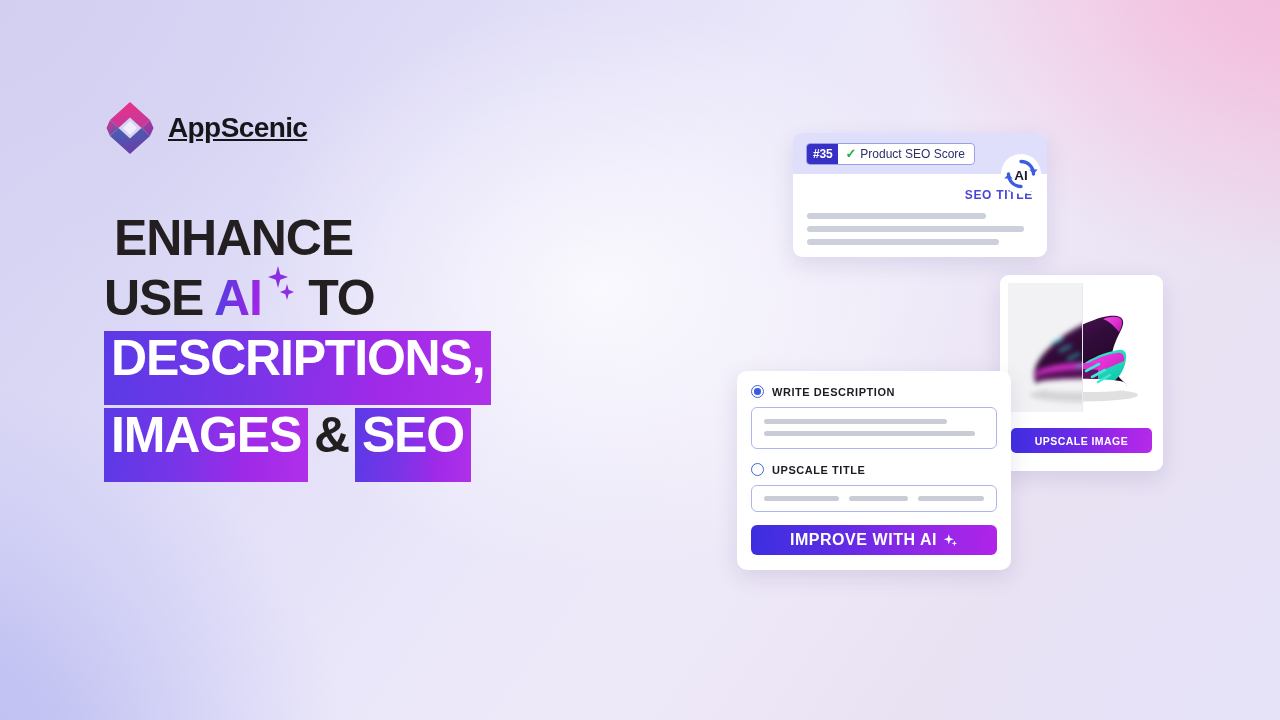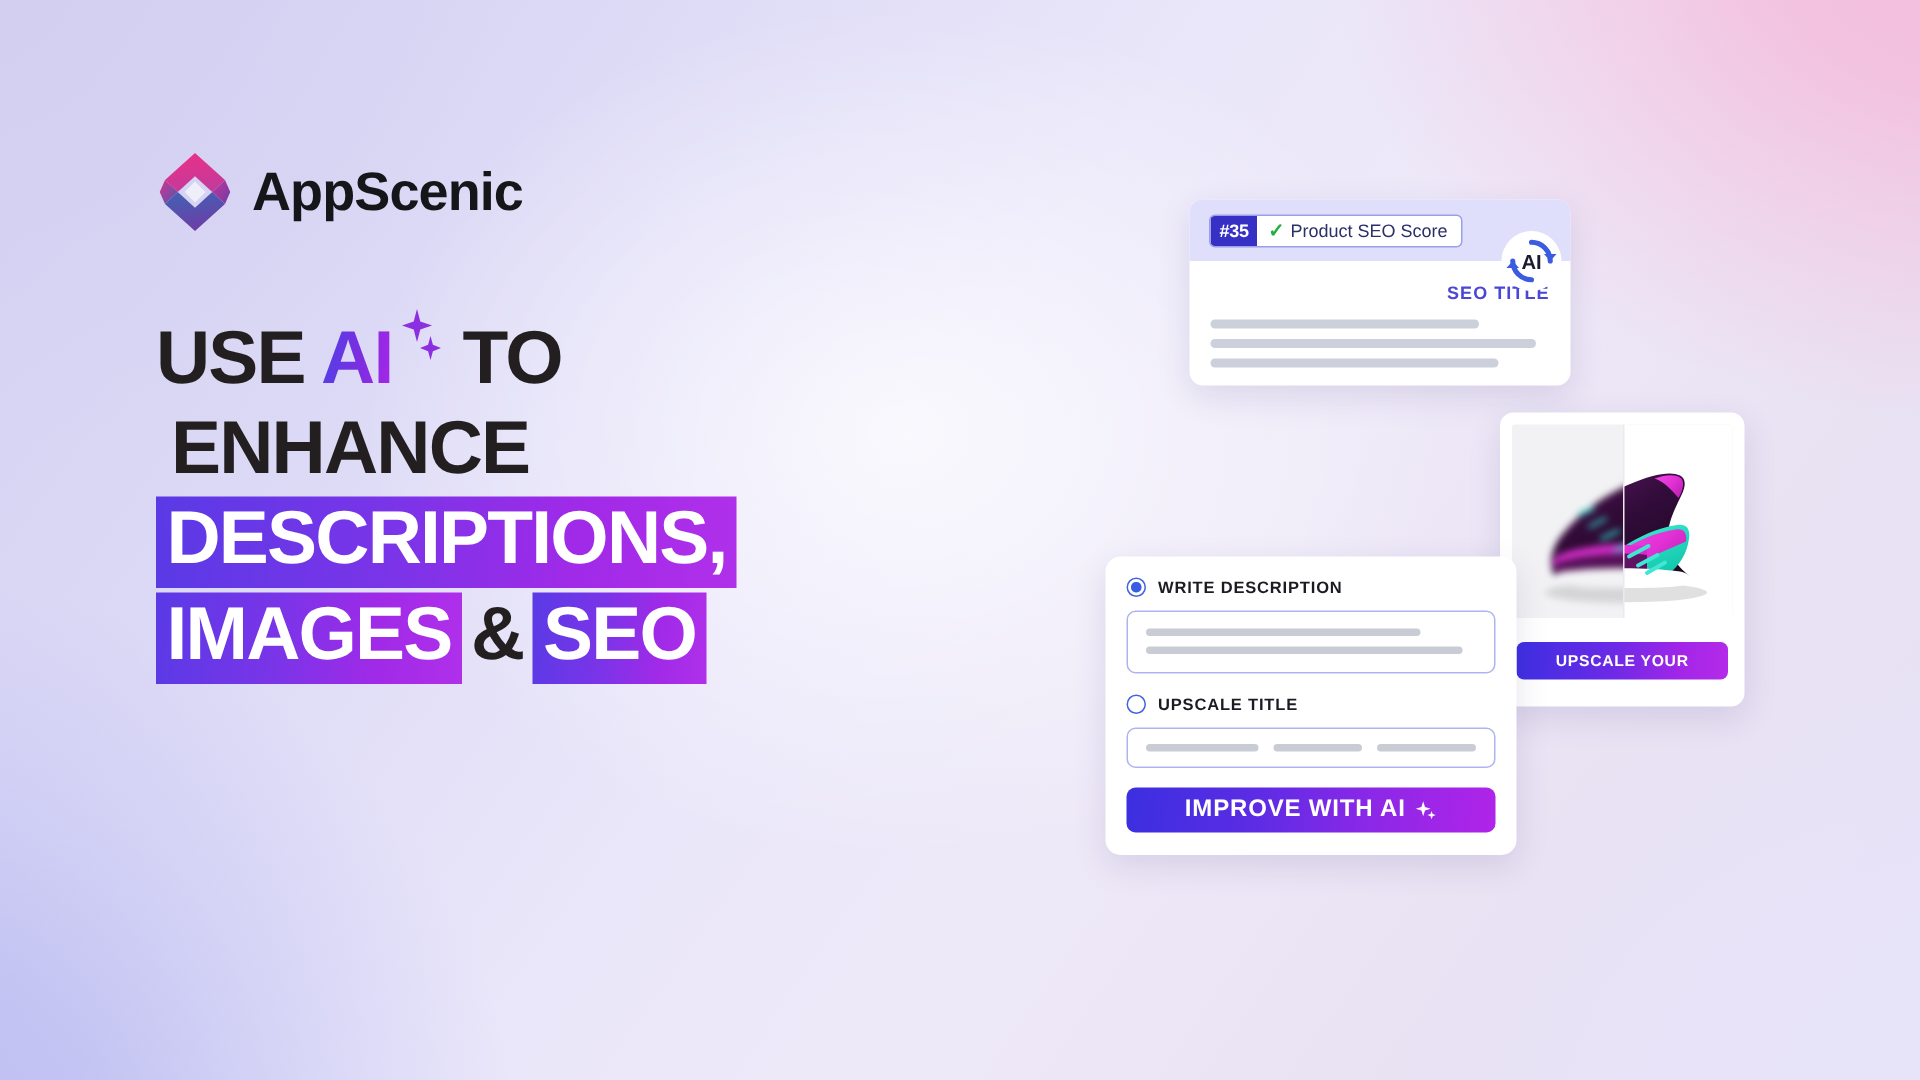--- a/index.html
+++ b/index.html
@@ -32,22 +32,22 @@
     background:radial-gradient(ellipse 480px 380px at 47% 40%, rgba(255,255,255,.75) 0%, rgba(255,255,255,.3) 45%, rgba(255,255,255,0) 75%);
   }
 
   
   #logo {
     position:absolute; left:106px; top:100px;
     display:flex; align-items:center; gap:14px; z-index:5;
   }
   #logo .mark { width:48px; height:56px; display:block; }
   #logo .wordmark {
-    font-size:36px; font-weight:bold; color:#16161a;
-    letter-spacing:-.6px; line-height:1;
+    font-size:28px; font-weight:bold; color:#16161a;
+    letter-spacing:-.6px; line-height:1;text-decoration:underline;
   }
 
   
   #headline {
     position:absolute; left:104px; top:208px; z-index:5;
     width:620px;
   }
   .hl-line {
     font-weight:bold; color:#231f20;
     font-size:50px; line-height:60px;
@@ -64,21 +64,21 @@
   }
   .sparkles {
     display:inline-block; position:relative;
     width:34px; height:1px; vertical-align:baseline;
   }
   .sparkles svg { position:absolute; left:-2px; top:-54px; }
   .hl-hi {
     display:inline-block;
     background:linear-gradient(95deg,#5a3ae6 0%, #7c34e8 42%, #a02ae8 72%, #b030ea 100%);
     color:#ffffff; -webkit-text-fill-color:#ffffff;
-    padding:1px 7px 8px 7px;
+    padding:1px 7px 21px 7px;
     line-height:52px;
   }
   .amp { color:#231f20; padding:0 6px; }
 
   
   #seo-card {
     position:absolute; left:793px; top:133px;
     width:254px; height:124px; z-index:6;
     border-radius:9px; overflow:visible;
     background:#ffffff;
@@ -228,25 +228,25 @@
     <path d="M4 20 L12.5 28 L4 36 Z" fill="url(#lgL)" opacity="0"></path>
     <path d="M24 54 L4 36 L12.5 28 L24 38.5 L35.5 28 L44 36 Z" fill="url(#lgBot)"></path>
     <path d="M4 20 L12.5 28 L4 36 L0.5 28 Z" fill="url(#lgL)"></path>
     <path d="M44 20 L35.5 28 L44 36 L47.5 28 Z" fill="url(#lgR)"></path>
     <path d="M24 21 L31 28 L24 35 L17 28 Z" fill="#efeefb"></path>
   </svg>
   <div class="wordmark">AppScenic</div>
 </div>
 
 <div id="headline">
+  <div class="hl-line l2">ENHANCE</div>
   <div class="hl-line l1"><span>USE </span><span class="ai-word">AI</span><span class="sparkles"><svg width="40" height="60" viewBox="0 0 40 60">
           <path d="M18 6 L20.2 14.3 L28 17 L20.2 19.7 L18 28 L15.8 19.7 L8 17 L15.8 14.3 Z" fill="#8b2fe0"></path>
           <path d="M27 24 L28.6 29.8 L34 32 L28.6 34.2 L27 40 L25.4 34.2 L20 32 L25.4 29.8 Z" fill="#8b2fe0"></path>
         </svg></span><span> TO</span></div>
-  <div class="hl-line l2">ENHANCE</div>
   <div class="hl-line l4"><span class="hl-hi">DESCRIPTIONS,</span></div>
   <div class="hl-line l5"><span class="hl-hi">IMAGES</span><span class="amp">&amp;</span><span class="hl-hi">SEO</span></div>
 </div>
 
 <div id="seo-card">
   <div class="band">
     <div class="score-pill">
       <div class="score-num">#35</div>
       <div class="score-label">
         <span class="check">✓</span>
@@ -332,21 +332,21 @@
         </g>
         <g stroke="#28d4c2" stroke-width="2.2" stroke-linecap="round" opacity=".85">
           <path d="M50 66 l10 -5"></path>
             <path d="M58 74 l11 -5"></path>
             <path d="M44 58 l9 -4"></path>
         </g>
       </svg>
     </div>
     <div class="divider"></div>
   </div>
-  <button id="upscale-btn">UPSCALE YOUR</button>
+  <button id="upscale-btn">UPSCALE IMAGE</button>
 </div>
 
 <div id="form-card">
   <div class="opt-row">
     <span class="radio on"></span>
     <span class="opt-label">WRITE DESCRIPTION</span>
   </div>
   <div class="field tall">
     <div class="fsk r1"></div>
     <div class="fsk r2"></div>

